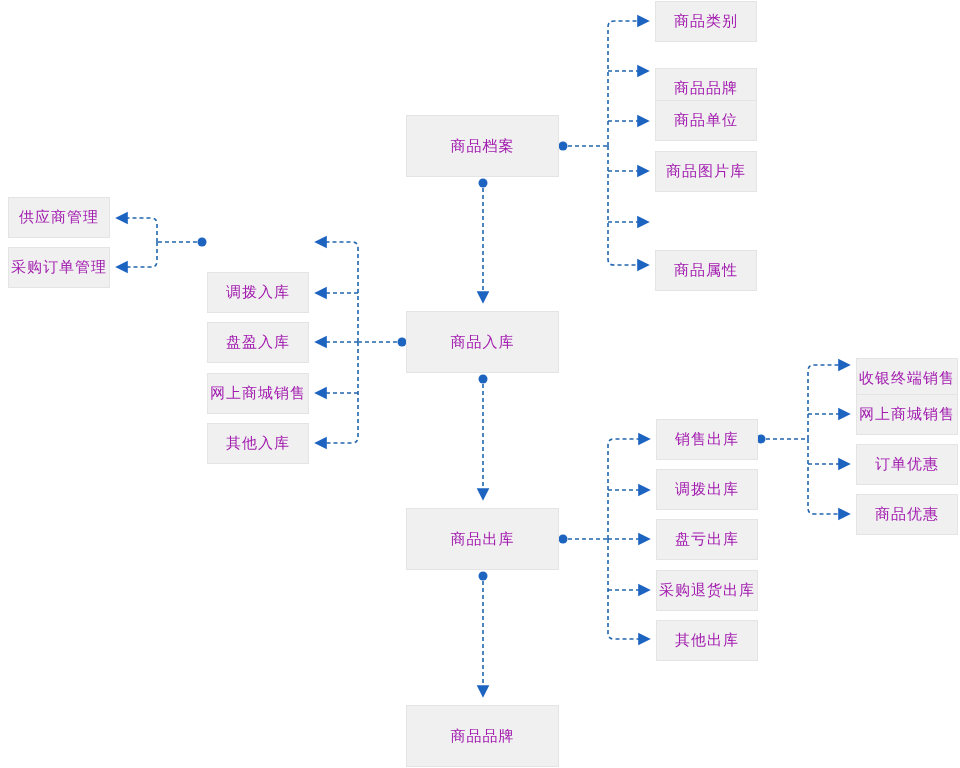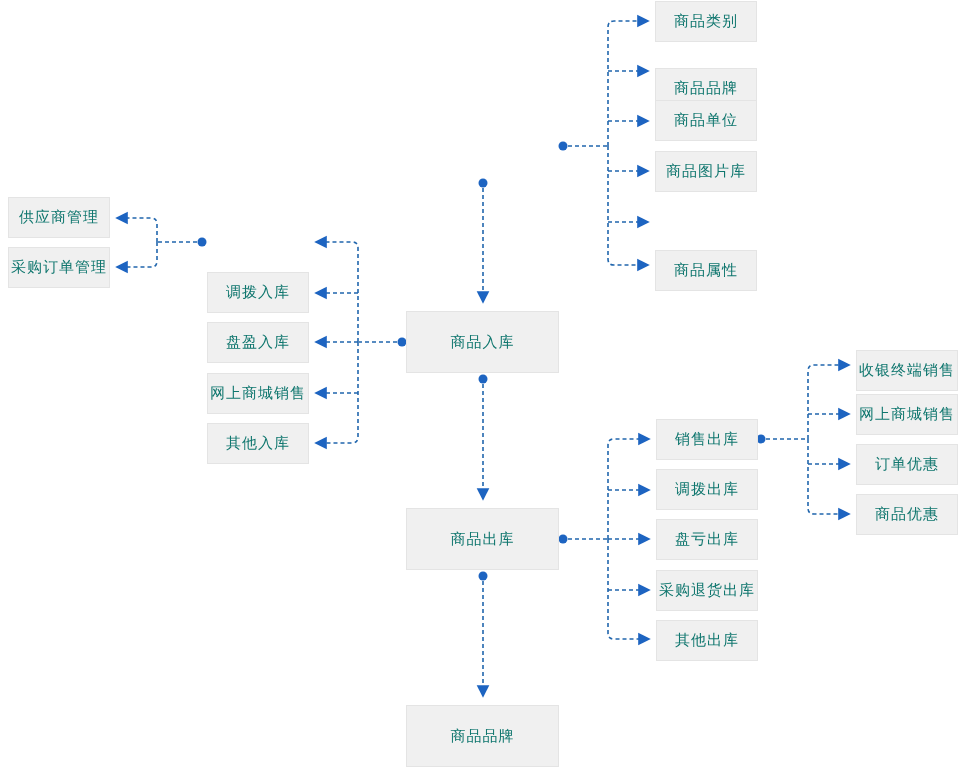--- a/index.html
+++ b/index.html
@@ -9,21 +9,21 @@
     background:#ffffff;
     overflow:hidden;
     font-family:"Liberation Sans","DejaVu Sans",sans-serif;
   }
   .node{
     position:absolute;
     box-sizing:border-box;
     display:flex;align-items:center;justify-content:center;
     background:#f0f0f0;
     border:1px solid #e4e4e4;
-    color:#0f766e;
+    color:#a21caf;
     font-size:15px;
     letter-spacing:1px;
     white-space:nowrap;
   }
   .big{width:153px;height:62px;}
   .small{width:102px;height:41px;}
   svg.wires{position:absolute;left:0;top:0;pointer-events:none;}
   .wire{fill:none;stroke:#2166ad;stroke-width:1.6;stroke-dasharray:4 3;}
   .dot{fill:#1d64c1;stroke:none;}
 </style>
@@ -95,20 +95,21 @@
       <path class="wire" d="M808,464 H849" marker-end="url(#ar)"></path>
       <path class="wire" d="M808,439 V508 Q808,514 814,514 H849" marker-end="url(#ar)"></path>
     </g>
 
     <g>
       <circle class="dot" cx="483" cy="576" r="4.5"></circle>
       <path class="wire" d="M483,581 V696" marker-end="url(#ar)"></path>
     </g>
   </svg>
 
+  <div class="node big" style="left:406px;top:115px">商品档案</div>
   <div class="node big" style="left:406px;top:311px">商品入库</div>
   <div class="node big" style="left:406px;top:508px">商品出库</div>
   <div class="node big" style="left:406px;top:705px">商品品牌</div>
 
   <div class="node small" style="left:655px;top:1px">商品类别</div>
   <div class="node small" style="left:655px;top:68px">商品品牌</div>
   <div class="node small" style="left:655px;top:100px">商品单位</div>
   <div class="node small" style="left:655px;top:151px">商品图片库</div>
   <div class="node small" style="left:655px;top:250px">商品属性</div>
 
@@ -119,18 +120,18 @@
   <div class="node small" style="left:207px;top:322px">盘盈入库</div>
   <div class="node small" style="left:207px;top:373px">网上商城销售</div>
   <div class="node small" style="left:207px;top:423px">其他入库</div>
 
   <div class="node small" style="left:656px;top:419px">销售出库</div>
   <div class="node small" style="left:656px;top:469px">调拨出库</div>
   <div class="node small" style="left:656px;top:519px">盘亏出库</div>
   <div class="node small" style="left:656px;top:570px">采购退货出库</div>
   <div class="node small" style="left:656px;top:620px">其他出库</div>
 
-  <div class="node small" style="left:856px;top:350px">收银终端销售</div>
+  <div class="node small" style="left:856px;top:358px">收银终端销售</div>
   <div class="node small" style="left:856px;top:394px">网上商城销售</div>
   <div class="node small" style="left:856px;top:444px">订单优惠</div>
   <div class="node small" style="left:856px;top:494px">商品优惠</div>
 
 </div>
 
 </body></html>

